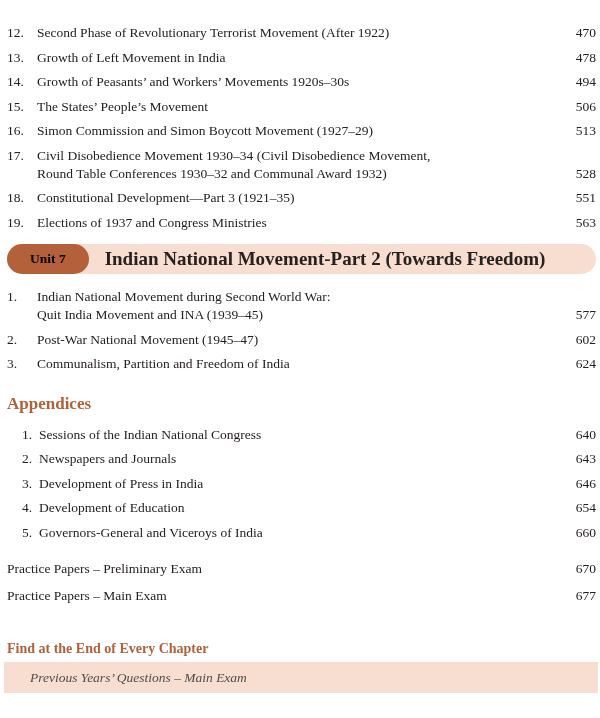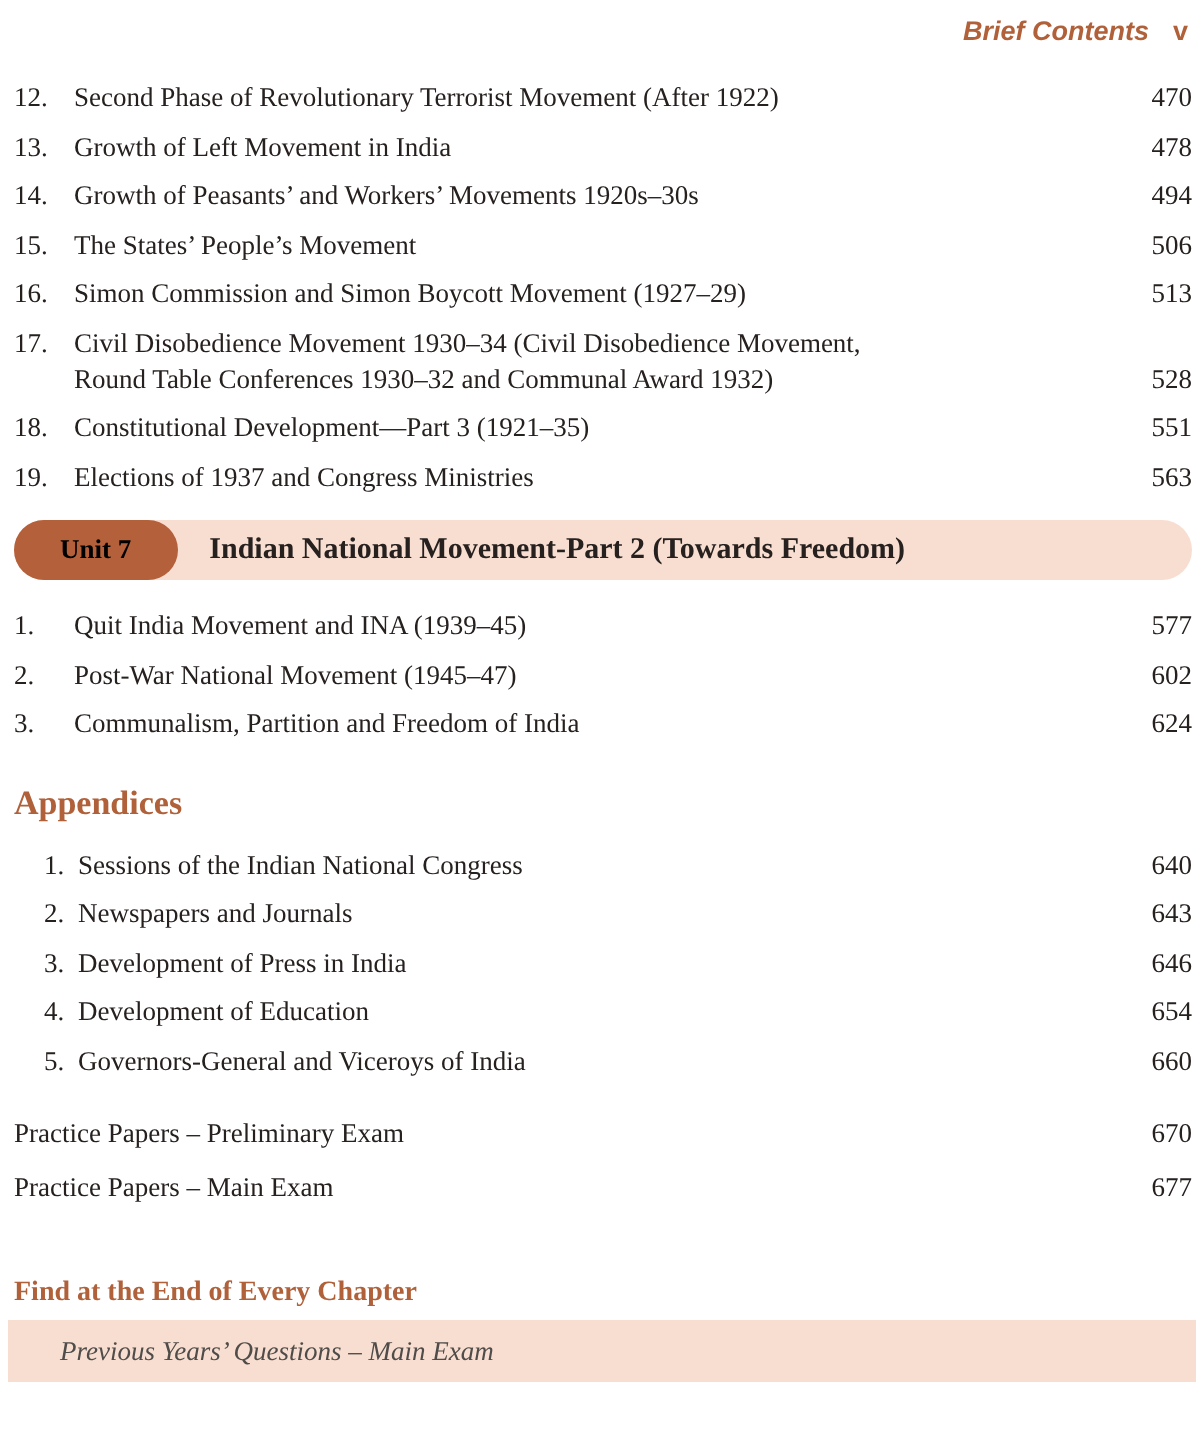--- a/index.html
+++ b/index.html
@@ -52,21 +52,21 @@
     margin-top:6px;height:30px;border-radius:15px;
     background:var(--banner-bg);
     display:flex;align-items:center;
   }
   .unit-badge{
     flex:none;height:30px;padding:0 23px;border-radius:15px;
     background:var(--badge-bg);color:#000000;
     display:flex;align-items:center;justify-content:center;
     font-weight:bold;font-size:13.5px;
   }
-  .unit-title{margin-left:16px;font-weight:bold;font-size:15px;}
+  .unit-title{margin-left:16px;font-weight:bold;font-size:19px;}
 
   
   h2{font-weight:bold;color:var(--accent);}
   h2.appendices{margin:14px 0 0 0;font-size:17px;line-height:20px;}
   h2.find{margin:26px 0 0 0;font-size:14px;line-height:17px;}
 
   
   .end-box{
     margin:5px -2px 0 -3px;
     background:var(--box-bg);
@@ -74,23 +74,20 @@
     font-style:italic;font-size:13.5px;line-height:20px;
     color:var(--box-text);
   }
   .end-line{display:block;}
 </style>
 </head>
 <body>
 
 <div class="page">
 
-  <div class="hdr">
-    <span class="hdr-title">Brief Contents</span><span class="hdr-num">v</span>
-  </div>
 
   <div class="toc" id="toc-main">
       <div class="row">
     <span class="num">12.</span>
     <span class="title">
           <span class="line">Second Phase of Revolutionary Terrorist Movement (After 1922)</span>
         </span>
     <span class="pg">470</span>
   </div>
       <div class="row">
@@ -147,20 +144,21 @@
 
   <div class="unit-banner">
     <span class="unit-badge">Unit 7</span>
     <span class="unit-title">Indian National Movement-Part 2 (Towards Freedom)</span>
   </div>
 
   <div class="toc" id="toc-unit">
       <div class="row">
     <span class="num">1.</span>
     <span class="title">
+          <span class="line">Indian National Movement during Second World War:</span>
           <span class="line">Quit India Movement and INA (1939–45)</span>
         </span>
     <span class="pg">577</span>
   </div>
       <div class="row">
     <span class="num">2.</span>
     <span class="title">
           <span class="line">Post-War National Movement (1945–47)</span>
         </span>
     <span class="pg">602</span>

